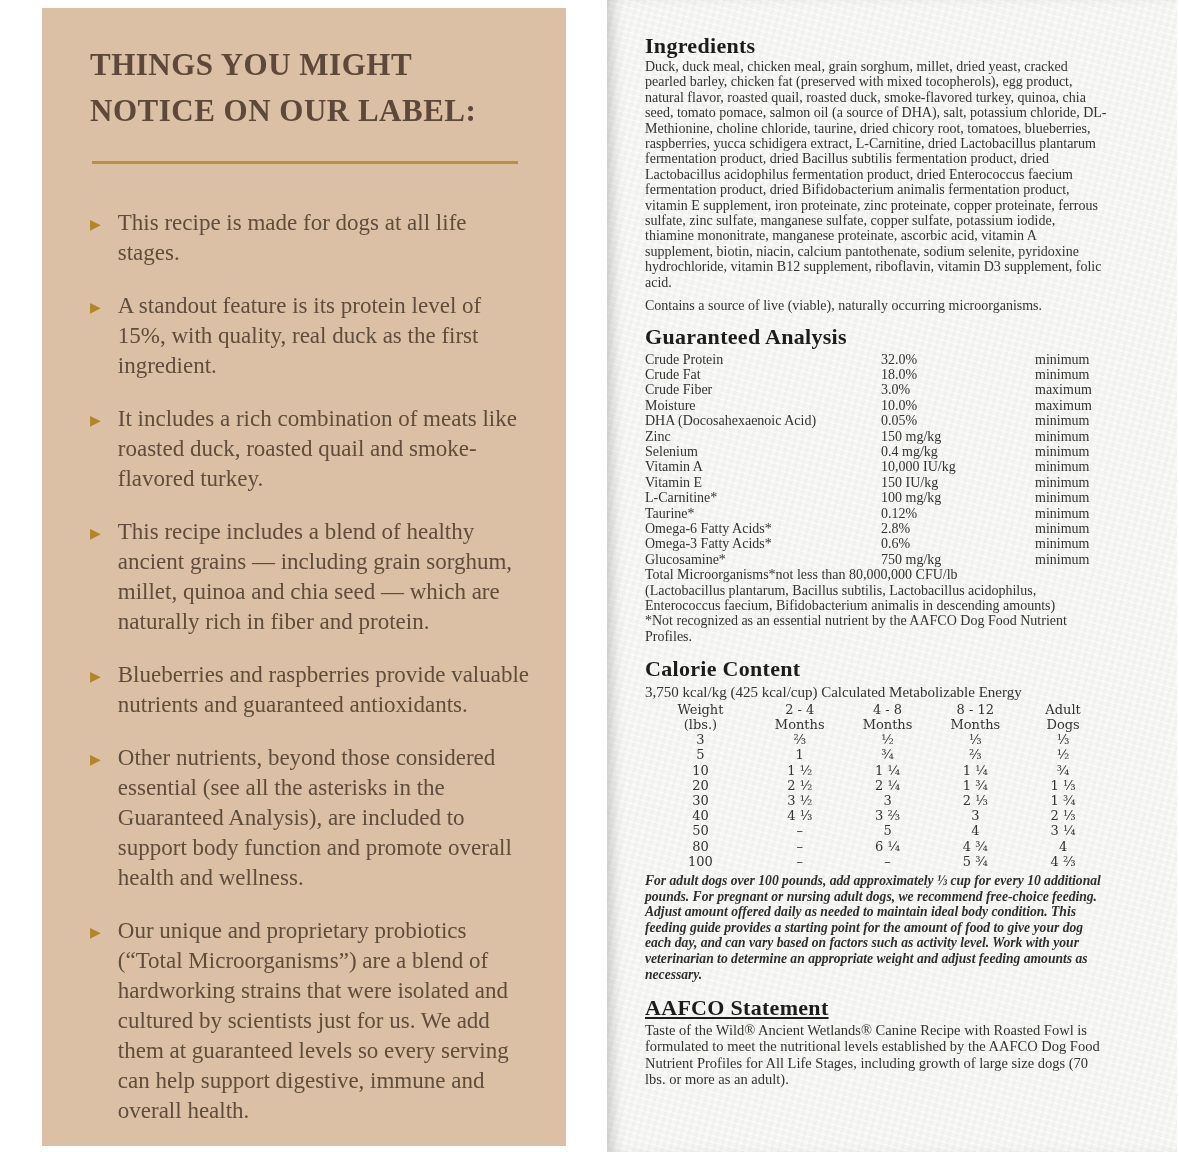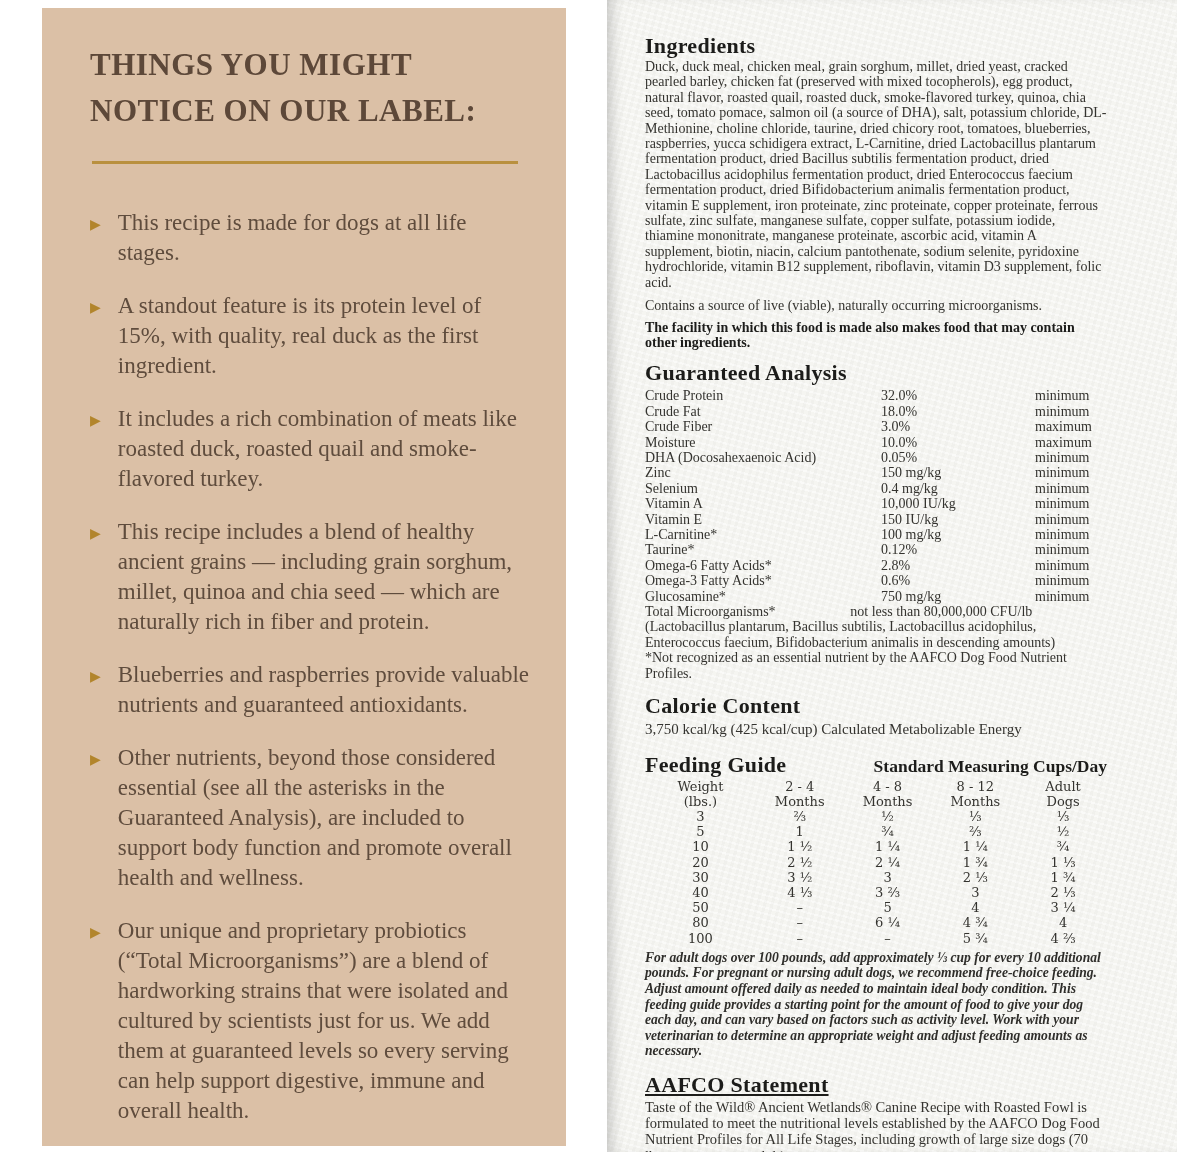--- a/index.html
+++ b/index.html
@@ -33,21 +33,21 @@
   .facility-note{margin:6px 0 0 0;font-size:14px;line-height:15.4px;font-weight:bold;color:#1c1c1a;}
 
   .ga-heading{margin-top:11px !important;}
   .ga-table{margin-top:3px;}
   .ga-row{display:flex;font-size:14px;line-height:15.4px;gap:27px;}
   .ga-label{flex:1 1 auto;}
   .ga-value{flex:0 0 112px;text-align:left;}
   .ga-qual{flex:0 0 72px;margin-left:15px;}
   .ga-total{display:flex;font-size:14px;line-height:15.4px;}
   .ga-total .t-label{flex:0 0 auto;}
-  .ga-total .t-value{flex:1 1 auto;text-align:center;}
+  .ga-total .t-value{flex:1 1 auto;text-align:left;}
   .ga-note,.ga-footnote{margin:0;font-size:14px;line-height:15.4px;}
 
   .calorie-heading{margin-top:13px !important;}
   .calorie-text{margin:3px 0 0 0;font-size:15px;line-height:16px;}
 
   .feeding-header{display:flex;justify-content:space-between;align-items:baseline;margin-top:16px;}
   .feeding-sub{font-size:17.5px;font-weight:bold;color:#1c1c1a;}
   table.feeding{width:100%;border-collapse:collapse;margin-top:3px;
                 font-family:"DejaVu Serif", serif;}
   table.feeding th{font-weight:normal;font-size:13px;line-height:14.5px;text-align:center;
@@ -101,21 +101,20 @@
           <span class="btxt">Our unique and proprietary probiotics (“Total Microorganisms”) are a blend of hardworking strains that were isolated and cultured by scientists just for us. We add them at guaranteed levels so every serving can help support digestive, immune and overall health.</span>
         </li>
       </ul>
   </aside>
 
   <section class="paper">
 
     <h2>Ingredients</h2>
     <p class="body-text">Duck, duck meal, chicken meal, grain sorghum, millet, dried yeast, cracked pearled barley, chicken fat (preserved with mixed tocopherols), egg product, natural flavor, roasted quail, roasted duck, smoke-flavored turkey, quinoa, chia seed, tomato pomace, salmon oil (a source of DHA), salt, potassium chloride, DL-Methionine, choline chloride, taurine, dried chicory root, tomatoes, blueberries, raspberries, yucca schidigera extract, L-Carnitine, dried Lactobacillus plantarum fermentation product, dried Bacillus subtilis fermentation product, dried Lactobacillus acidophilus fermentation product, dried Enterococcus faecium fermentation product, dried Bifidobacterium animalis fermentation product, vitamin E supplement, iron proteinate, zinc proteinate, copper proteinate, ferrous sulfate, zinc sulfate, manganese sulfate, copper sulfate, potassium iodide, thiamine mononitrate, manganese proteinate, ascorbic acid, vitamin A supplement, biotin, niacin, calcium pantothenate, sodium selenite, pyridoxine hydrochloride, vitamin B12 supplement, riboflavin, vitamin D3 supplement, folic acid.</p>
     <p class="contains-note">Contains a source of live (viable), naturally occurring microorganisms.</p>
-    <p class="facility-note">The facility in which this food is made also makes food that may contain other ingredients.</p>
 
     <h2 class="ga-heading">Guaranteed Analysis</h2>
     <div class="ga-table" id="ga-table">
         <div class="ga-row">
           <span class="ga-label">Crude Protein</span>
           <span class="ga-value">32.0%</span>
           <span class="ga-qual">minimum</span>
         </div>
         <div class="ga-row">
           <span class="ga-label">Crude Fat</span>
@@ -186,24 +185,20 @@
           <span class="t-label">Total Microorganisms*</span>
           <span class="t-value">not less than 80,000,000 CFU/lb</span>
         </div>
       </div>
     <p class="ga-note">(Lactobacillus plantarum, Bacillus subtilis, Lactobacillus acidophilus, Enterococcus faecium, Bifidobacterium animalis in descending amounts)</p>
     <p class="ga-footnote">*Not recognized as an essential nutrient by the AAFCO Dog Food Nutrient Profiles.</p>
 
     <h2 class="calorie-heading">Calorie Content</h2>
     <p class="calorie-text">3,750 kcal/kg (425 kcal/cup) Calculated Metabolizable Energy</p>
 
-    <div class="feeding-header">
-      <h2>Feeding Guide</h2>
-      <span class="feeding-sub">Standard Measuring Cups/Day</span>
-    </div>
     <table class="feeding">
       <colgroup>
         <col style="width:24%">
           <col style="width:19%">
           <col style="width:19%">
           <col style="width:19%">
           <col style="width:19%">
       </colgroup>
       <thead id="feeding-head">
           <tr>

